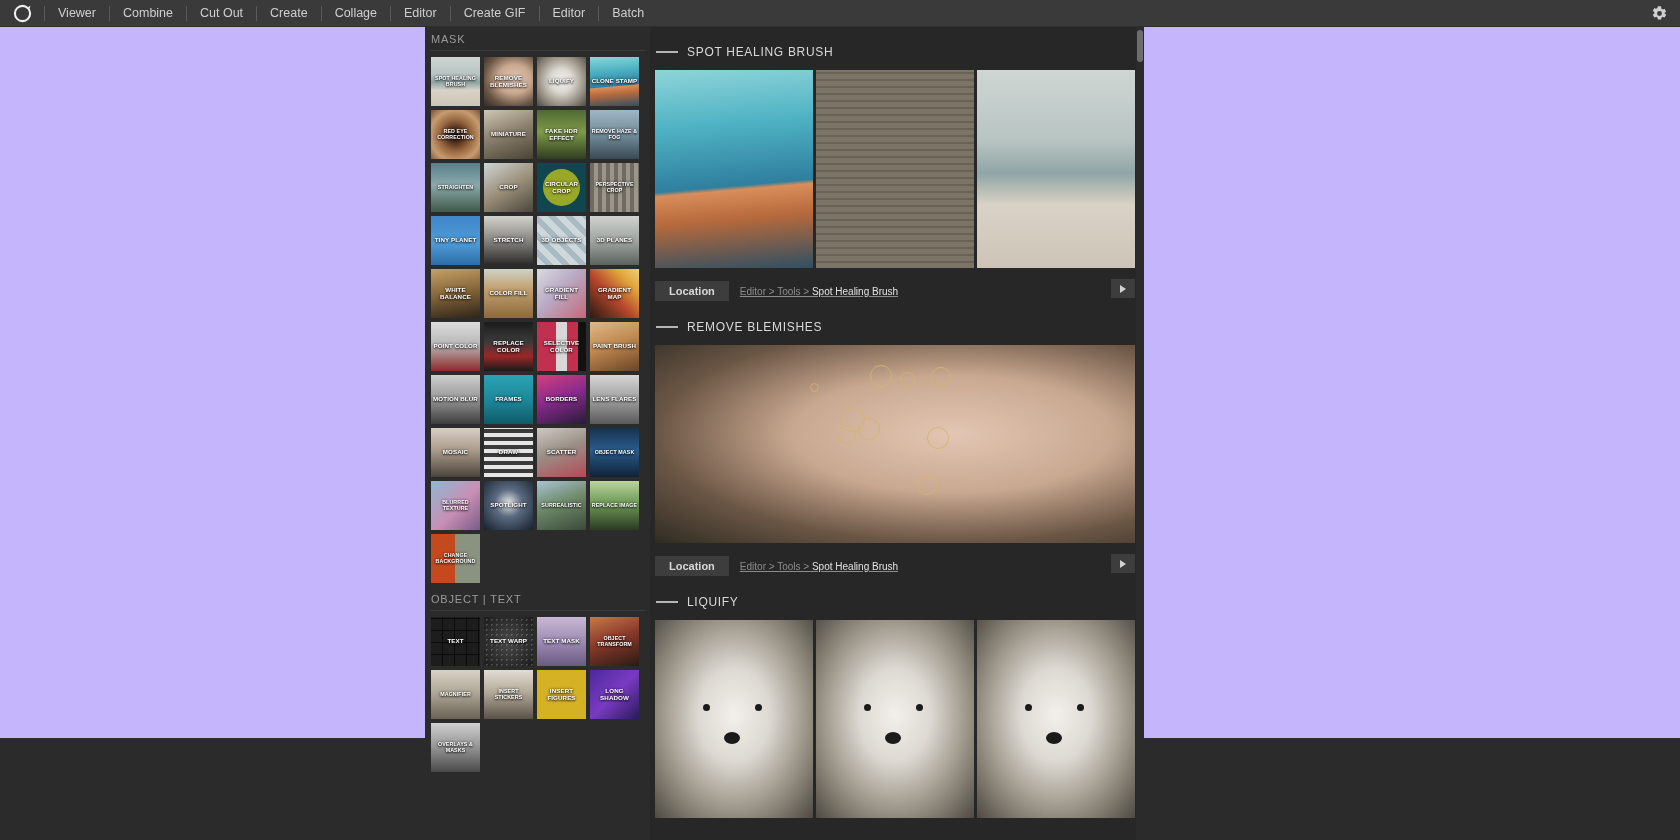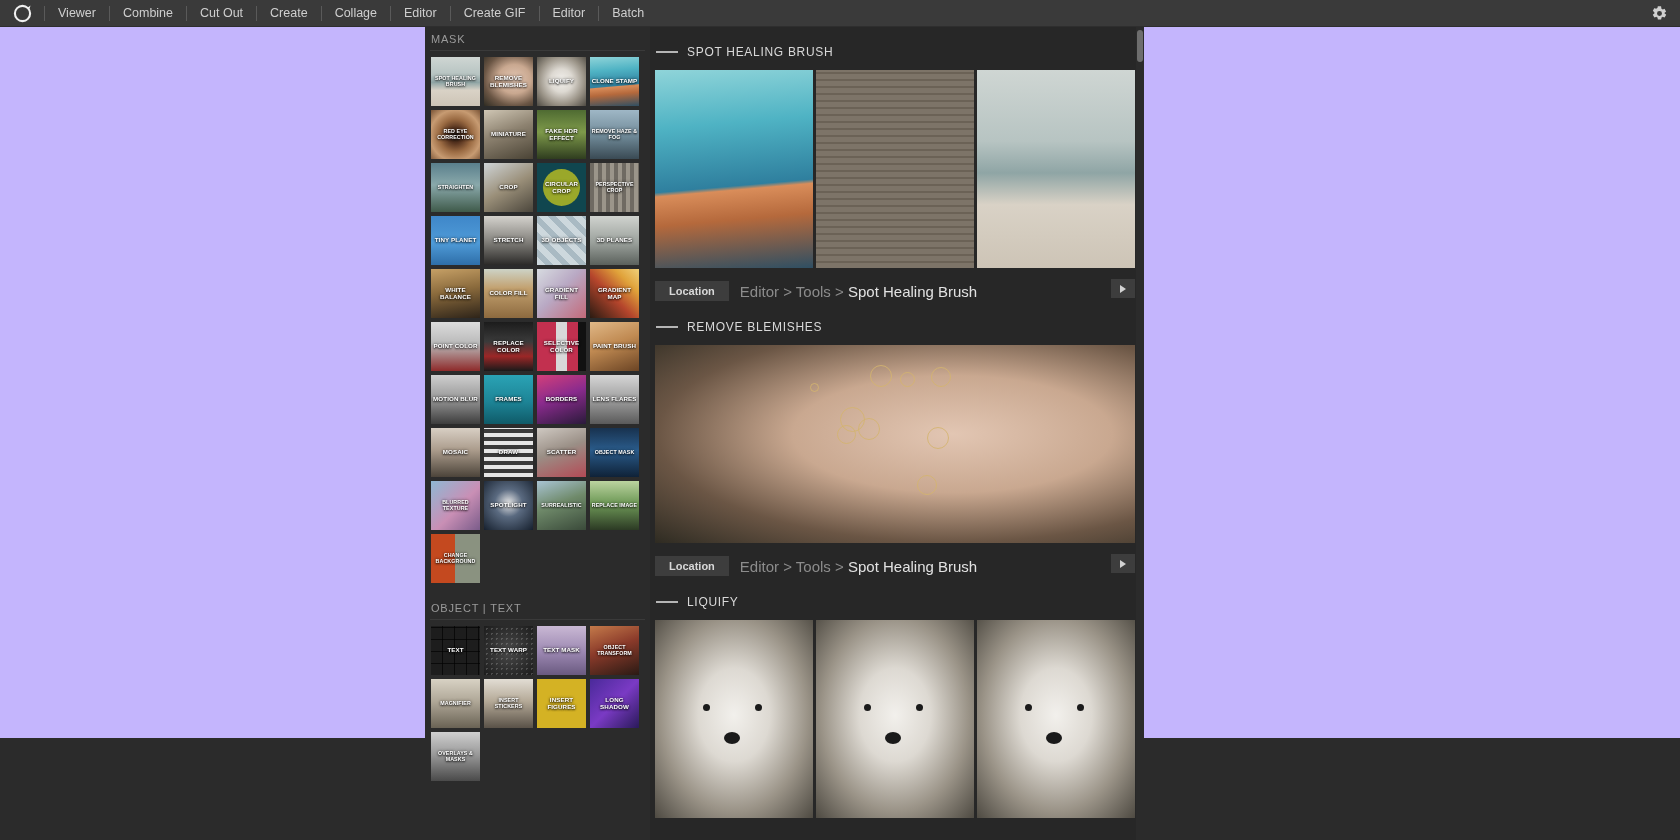--- a/index.html
+++ b/index.html
@@ -80,21 +80,21 @@
   .media-single { height: 198px; margin: 5px 5px 0 5px; overflow: hidden; position: relative; }
 
   .locbar {
     display: flex; align-items: center; height: 22px;
     margin: 12px 5px 0 5px; position: relative;
   }
   .loc-pill {
     background: #3d3d3d; color: #d8d8d8; font-size: 11px; font-weight: bold;
     padding: 4px 14px; margin-right: 11px; cursor: pointer;
   }
-  .crumbs { font-size: 15px; color: #8c8c8c; }
+  .crumbs { font-size: 10px; color: #8c8c8c; text-decoration: underline; }
   .crumbs b { color: #e2e2e2; font-weight: normal; }
   .play {
     position: absolute; right: 0; top: -1px;
     width: 24px; height: 19px; background: #3d3d3d;
     display: flex; align-items: center; justify-content: center; cursor: pointer;
   }
   .play i {
     width: 0; height: 0; border-left: 6px solid #d2d2d2;
     border-top: 4px solid transparent; border-bottom: 4px solid transparent;
     display: block;
@@ -376,21 +376,21 @@
         <div class="thumb img-rimg"></div>
         <div class="cap sm">REPLACE IMAGE</div>
       </div>
 
       <div class="tile">
         <div class="thumb img-chbg"></div>
         <div class="cap sm">CHANGE BACKGROUND</div>
       </div>
     </div>
 
-    <div class="section-label" style="margin-top:13px;">OBJECT | TEXT</div>
+    <div class="section-label" style="margin-top:4px;">OBJECT | TEXT</div>
     <div class="divider-line"></div>
 
     <div class="tile-grid">
       <div class="tile">
         <div class="thumb img-text">
           <div class="gridlines"></div>
         </div>
         <div class="cap">TEXT</div>
       </div>
       <div class="tile">

